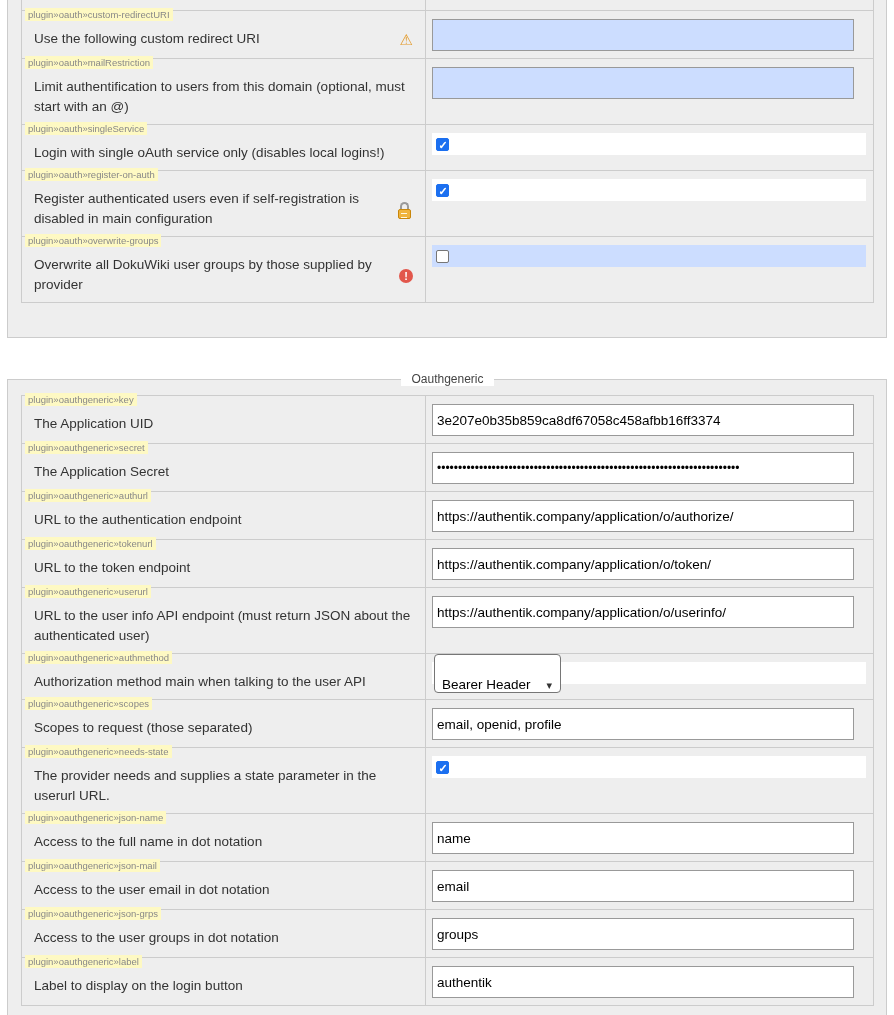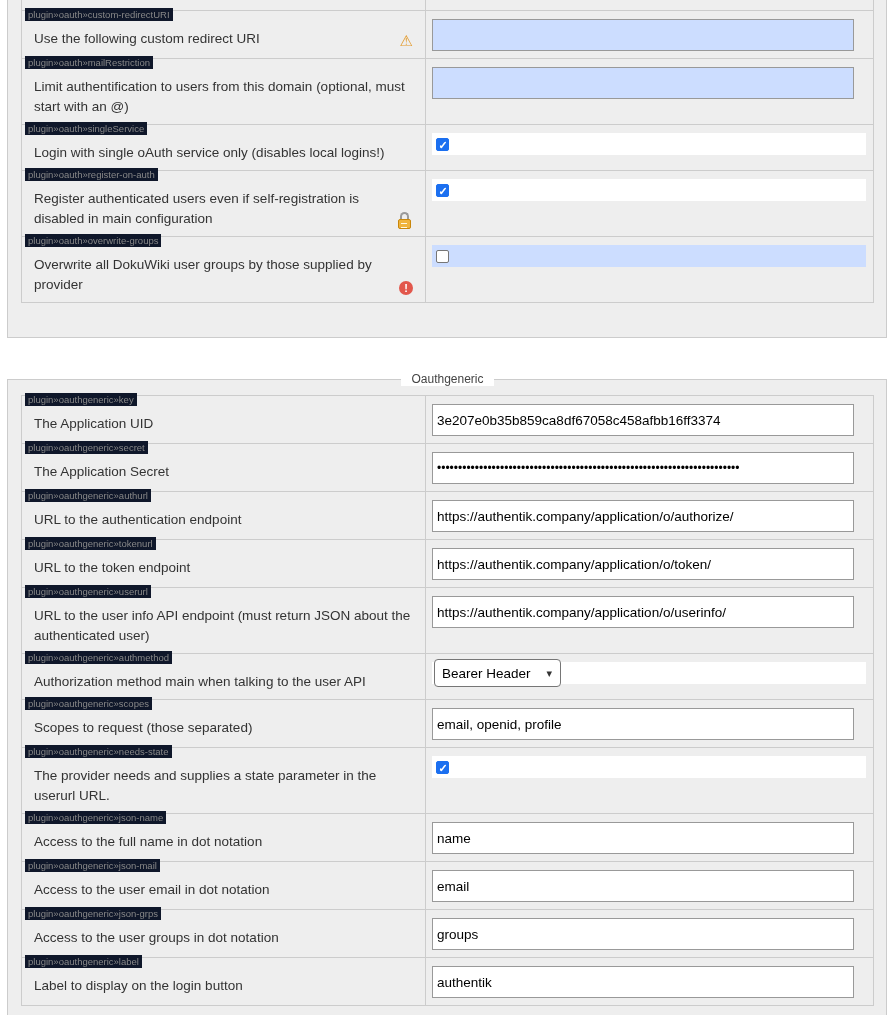--- a/index.html
+++ b/index.html
@@ -38,25 +38,25 @@
   .row + .row{border-top:1px solid var(--border);}
   .row.stub{min-height:36px;}
 
   .cell{box-sizing:border-box;}
   .cell-label{width:403px;padding:0 0 7px 3px;}
   .cell-value{flex:1;border-left:1px solid var(--border);padding:8px 0 7px 6px;}
   .row.stub .cell-label,.row.stub .cell-value{padding:0;}
 
   .key{
     position:relative;top:-7px;display:inline-block;
-    background:#0f172a;color:#888;
+    background:#fef9c3;color:#888;
     font-size:9.5px;line-height:13px;padding:0 3px;
     margin-bottom:-5px;white-space:nowrap;
   }
-  .label-line{display:flex;align-items:flex-end;}
+  .label-line{display:flex;align-items:center;}
   .label-text{flex:1;font-size:13.5px;line-height:20px;color:#333;margin:0 6px 0 9px;}
   .icon-holder{flex:none;margin:2px 12px 0 0;}
 
   
   .icon-warning{color:#e39b2d;font-size:15px;line-height:16px;}
   .icon-error{
     width:14px;height:14px;border-radius:50%;background:#e2574c;
     color:#fff;font-size:11px;font-weight:bold;line-height:14px;text-align:center;
     display:inline-block;
   }
@@ -91,21 +91,21 @@
     border:1px solid #767676;border-radius:2px;background:#fff;margin-left:4px;
     cursor:default;
   }
   .checkbox.checked{background:var(--accent);border-color:var(--accent);}
   .checkbox.checked::after{
     content:"✓";position:absolute;left:1.5px;top:-1px;
     color:#fff;font-size:11px;font-weight:bold;line-height:14px;
   }
 
   .select{
-    display:inline-flex;align-items:center;height:28px;box-sizing:border-box;
+    display:inline-flex;align-items:flex-end;height:39px;box-sizing:border-box;
     border:1px solid #767676;border-radius:4px;background:#fff;
     padding:0 8px 0 7px;margin-left:2px;font-size:13.5px;color:#000;
   }
   .select .chevron{margin-left:16px;font-size:11px;color:#333;}
 </style>
 </head>
 <body>
 
 <div class="viewport">
 

